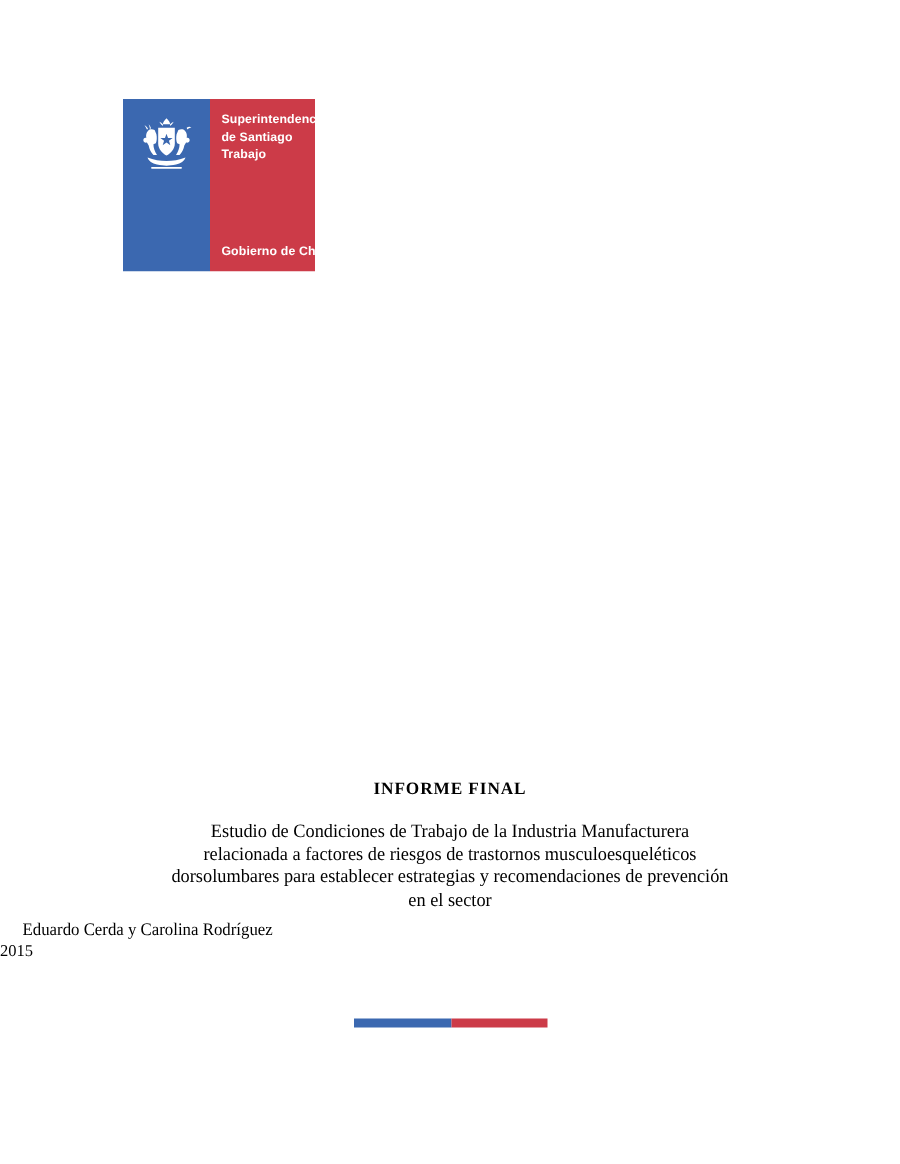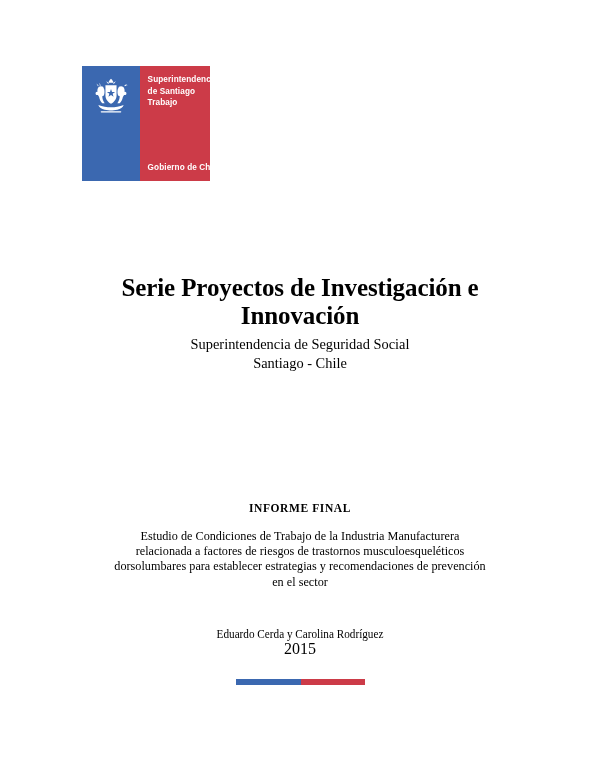--- a/index.html
+++ b/index.html
@@ -108,21 +108,21 @@
     font-size: 15.5px;
     line-height: 19px;
     transform: scaleX(0.93);
   }
 
   
   .report-block {
     position: absolute;
     left: 0;
     right: 0;
-    top: 502px;
+    top: 520px;
     text-align: center;
   }
   .report-label {
     font-family: "Liberation Serif", serif;
     font-weight: bold;
     font-size: 11.5px;
     letter-spacing: 0.6px;
   }
   .report-desc {
     margin: 15px auto 0 auto;
@@ -131,32 +131,32 @@
     font-size: 12.6px;
     line-height: 15.2px;
     transform: scaleX(0.97);
   }
   .report-desc div { white-space: nowrap; }
 
   .authors-block {
     position: absolute;
     left: 0;
     right: 0;
-    top: 627px;
-    text-align: center;
+    top: 612px;
+    text-align: left;
   }
   .authors {
     font-family: "Liberation Serif", serif;
     font-size: 11.8px;
     line-height: 14.5px;
     transform: scaleX(0.95);
   }
   .year {
     font-family: "Liberation Serif", serif;
-    font-size: 16px;
+    font-size: 11px;
     line-height: 14.5px;
   }
 
   
   .flag-rule {
     position: absolute;
     left: 236px;
     top: 679px;
     width: 129px;
     height: 6px;
@@ -209,28 +209,20 @@
     <div class="logo-red">
       <div class="logo-org-text">
         <div>Superintendencia</div>
         <div>de Santiago</div>
         <div>Trabajo</div>
       </div>
       <div class="logo-gov-text">Gobierno de Chile</div>
     </div>
   </div>
 
-  <div class="title-block">
-    <div class="main-title">
-      <span>Serie Proyectos de Investigación e</span>
-      <span>Innovación</span>
-    </div>
-    <div class="subtitle">Superintendencia de Seguridad Social</div>
-    <div class="subtitle-city">Santiago - Chile</div>
-  </div>
 
   <div class="report-block">
     <div class="report-label">INFORME FINAL</div>
     <div class="report-desc">
       <div>Estudio de Condiciones de Trabajo de la Industria Manufacturera</div>
       <div>relacionada a factores de riesgos de trastornos musculoesqueléticos</div>
       <div>dorsolumbares para establecer estrategias y recomendaciones de prevención</div>
       <div>en el sector</div>
     </div>
   </div>

